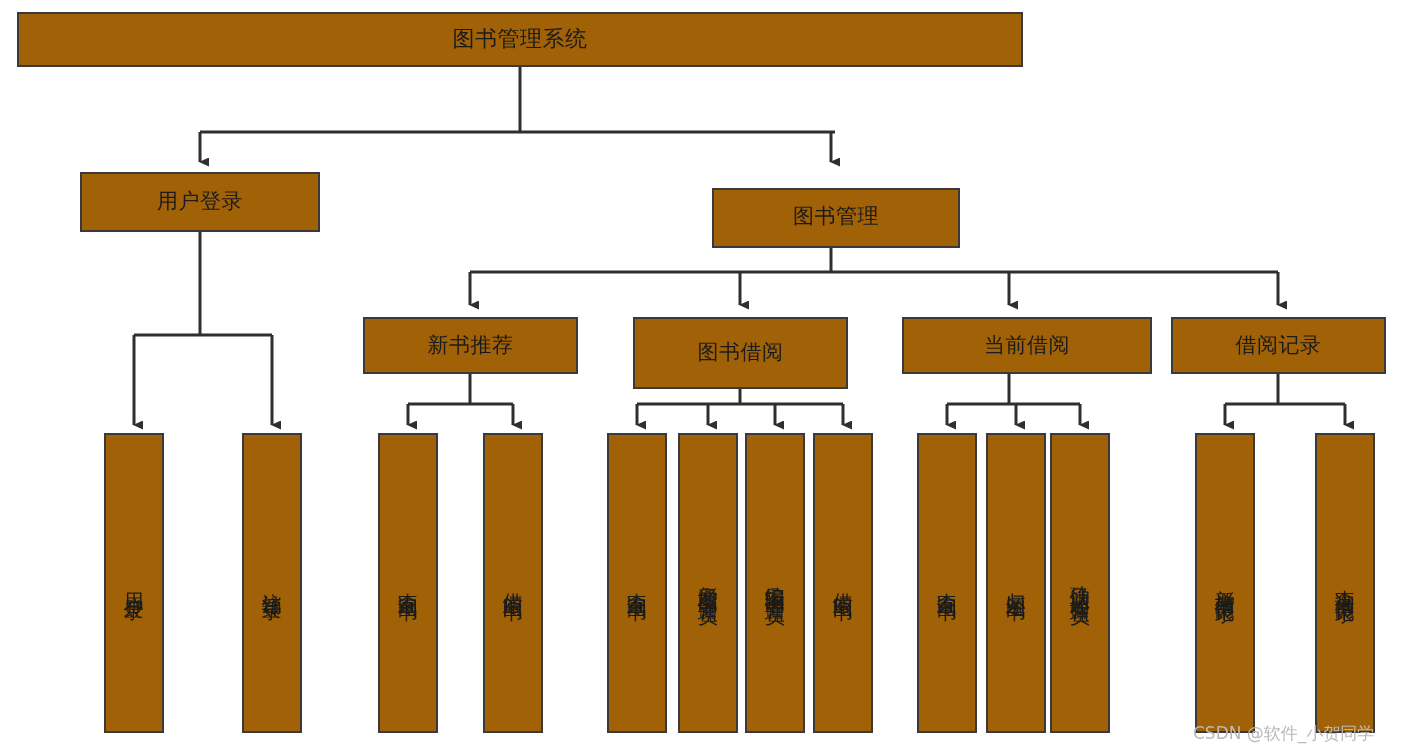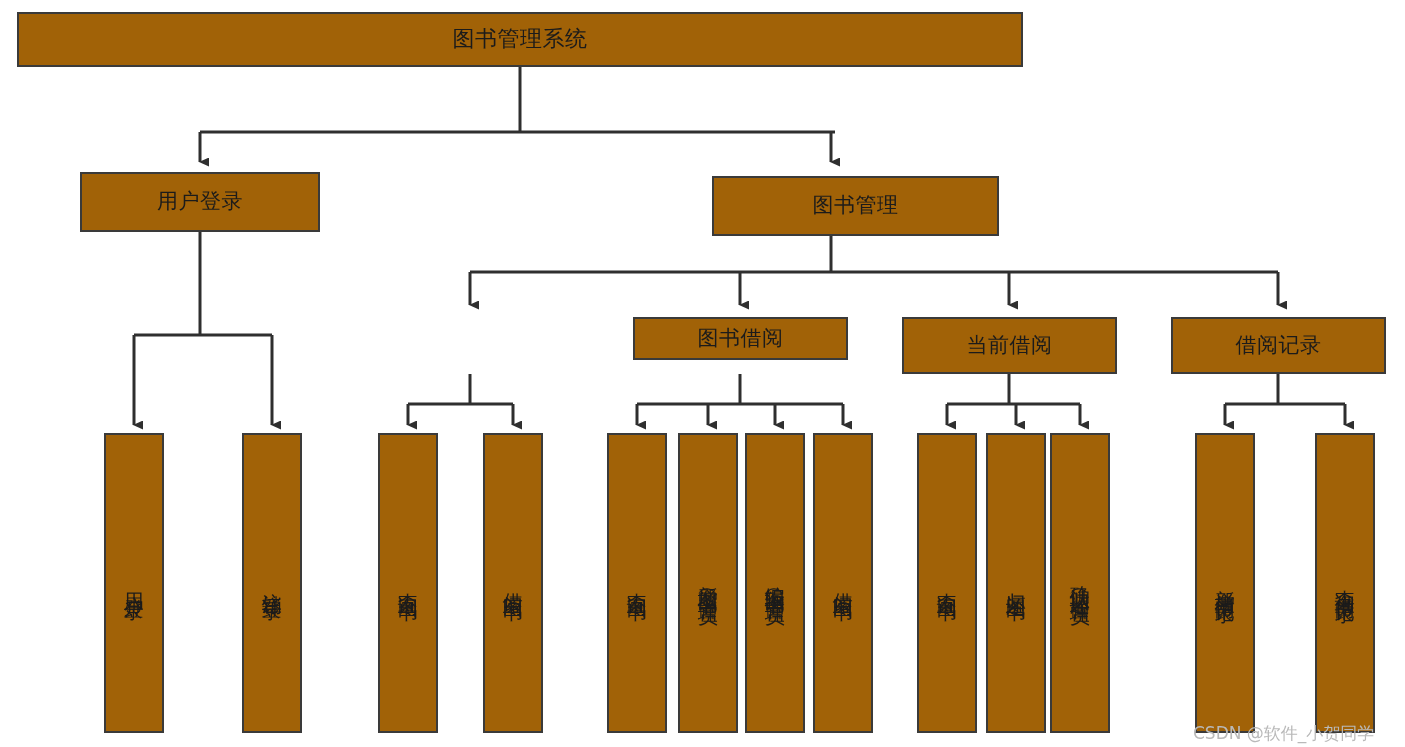--- a/index.html
+++ b/index.html
@@ -115,28 +115,31 @@
     </g>
   </svg>
 
   <div class="node root" style="left:17px; top:12px; width:1006px; height:55px;">
     <span class="node-label">图书管理系统</span>
   </div>
 
   <div class="node" style="left:80px; top:172px; width:240px; height:60px;">
     <span class="node-label">用户登录</span>
   </div>
-  <div class="node" style="left:712px; top:176px; width:287px; height:60px;">
+  <div class="node" style="left:712px; top:188px; width:248px; height:60px;font-family:Liberation Mono, monospace;">
     <span class="node-label">图书管理</span>
   </div>
 
-  <div class="node" style="left:633px; top:317px; width:215px; height:43px;">
+  <div class="node" style="left:363px; top:317px; width:215px; height:57px;">
+    <span class="node-label">新书推荐</span>
+  </div>
+  <div class="node" style="left:633px; top:317px; width:215px; height:72px;">
     <span class="node-label">图书借阅</span>
   </div>
-  <div class="node" style="left:902px; top:317px; width:215px; height:57px;">
+  <div class="node" style="left:902px; top:317px; width:250px; height:57px;">
     <span class="node-label">当前借阅</span>
   </div>
   <div class="node" style="left:1171px; top:317px; width:215px; height:57px;">
     <span class="node-label">借阅记录</span>
   </div>
 
   <div class="node vertical" style="left:104px; top:433px; width:60px; height:300px;">
     <span class="node-label">用户登录</span>
   </div>
   <div class="node vertical" style="left:242px; top:433px; width:60px; height:300px;">

